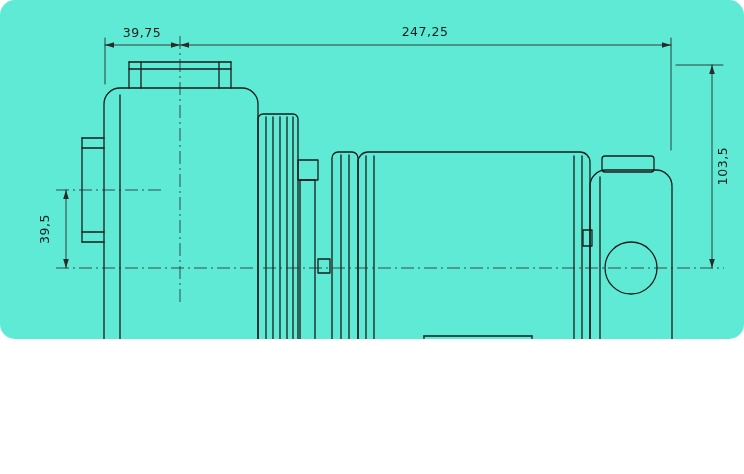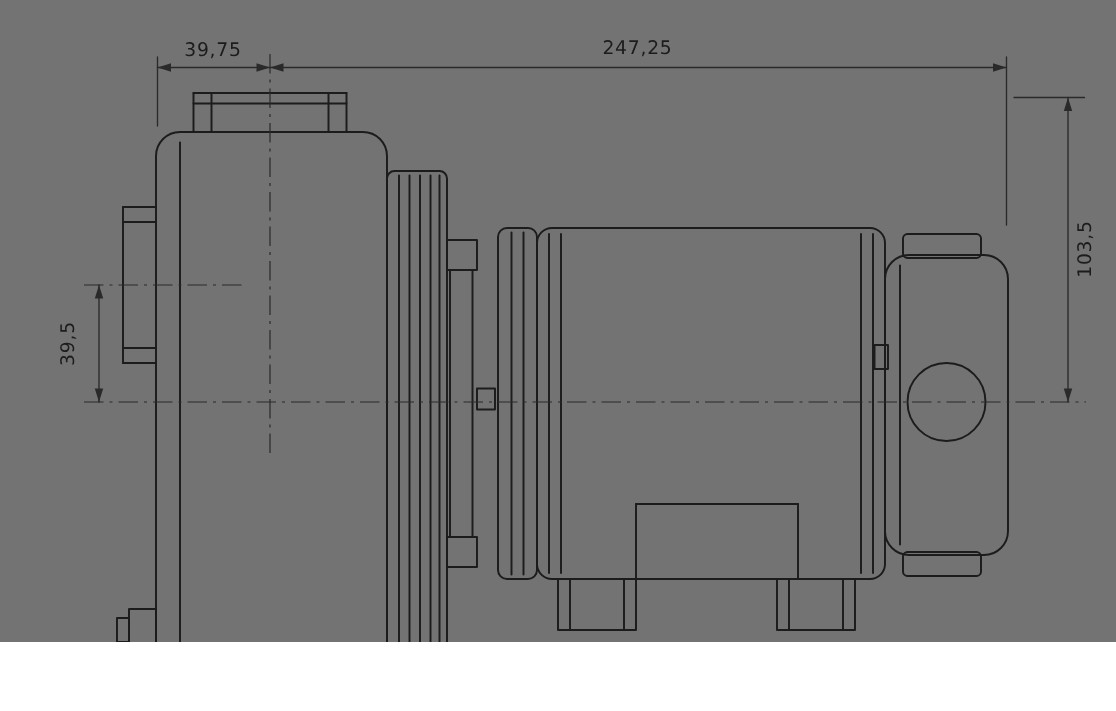--- a/index.html
+++ b/index.html
@@ -4,23 +4,24 @@
 <style>
   html, body {
     margin: 0;
     padding: 0;
     background: #ffffff;
     font-family: "DejaVu Sans", "Liberation Sans", sans-serif;
   }
   .stage {
     position: relative;
     width: 744px;
-    height: 428px;
-    background: #737373;
+    height: 339px;
+    background: #5eead4;
     overflow: hidden;
+    border-radius: 15px;
   }
   svg { display: block; }
   .dim-text {
     font-family: "DejaVu Sans", "Liberation Sans", sans-serif;
     font-size: 12.5px;
     letter-spacing: 0.5px;
   }
 </style>
 </head>
 <body>

